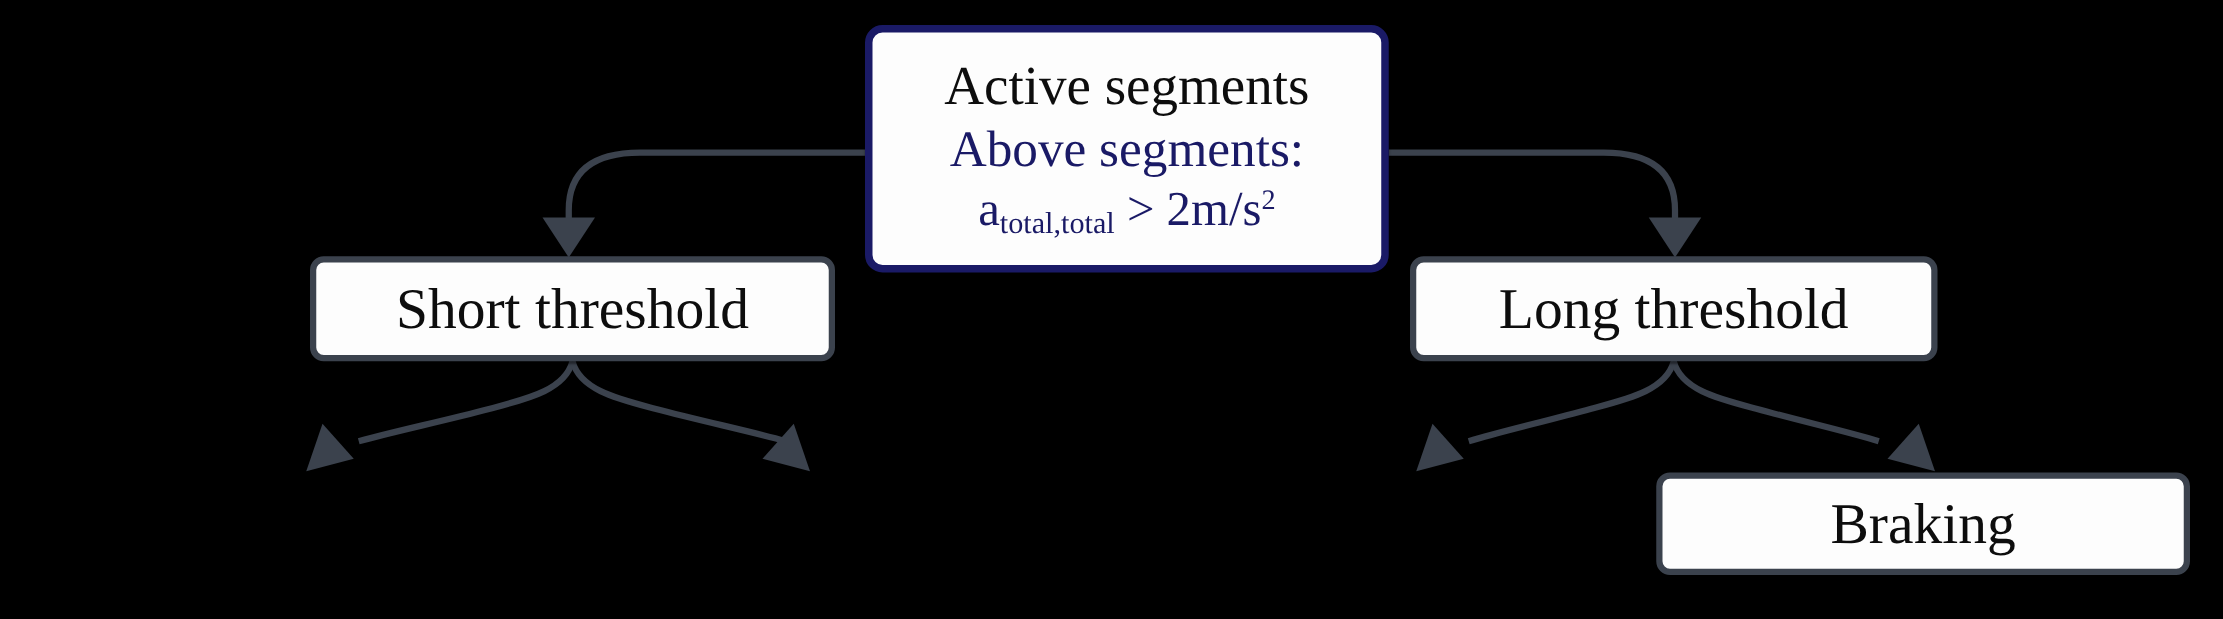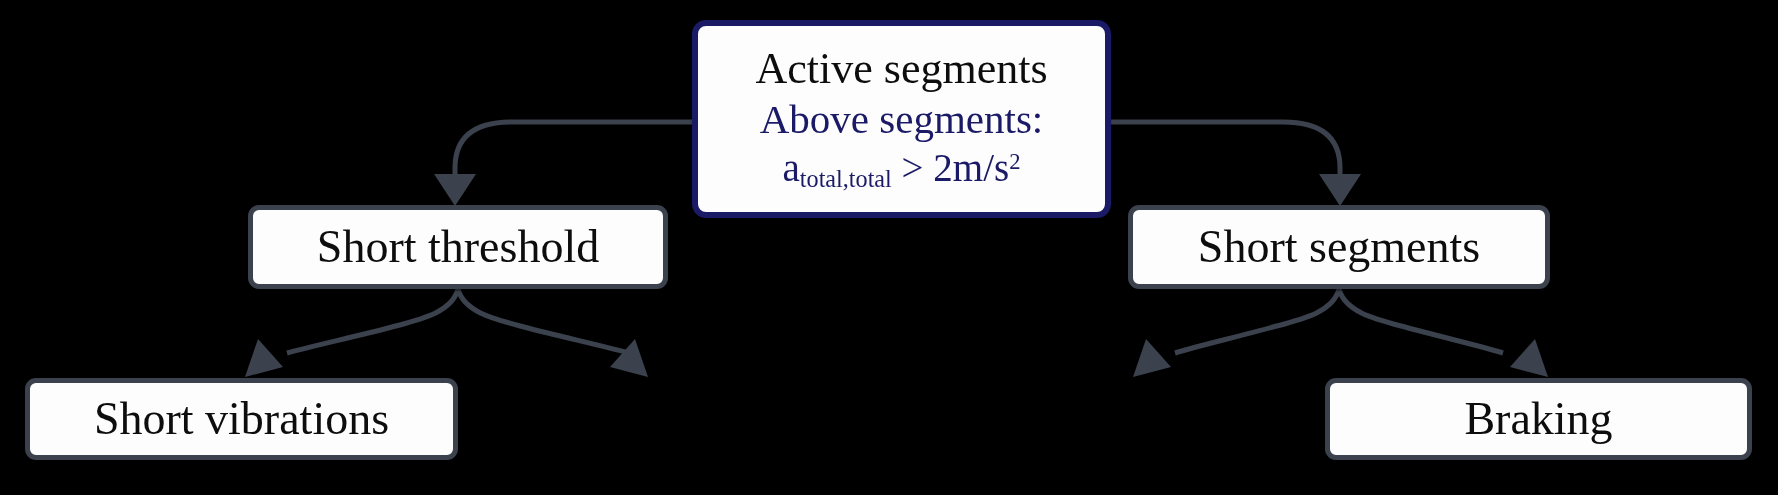--- a/index.html
+++ b/index.html
@@ -91,23 +91,20 @@
   <div class="node root">
     <div class="root-title">Active segments</div>
     <div class="root-subtitle">Above segments:</div>
     <div class="root-formula"><span>a</span><span class="sub">total,total</span><span> &gt; </span><span>2m/s</span><span class="sup">2</span></div>
   </div>
 
   <div class="node n-short-segments">
     <div class="label">Short threshold</div>
   </div>
   <div class="node n-long-segments">
-    <div class="label">Short segments</div>
+    <div class="label">Long threshold</div>
   </div>
 
-  <div class="node n-short-vibrations">
-    <div class="label">Short vibrations</div>
-  </div>
   <div class="node n-braking">
     <div class="label">Braking</div>
   </div>
 
 </div>
 
 </body></html>

